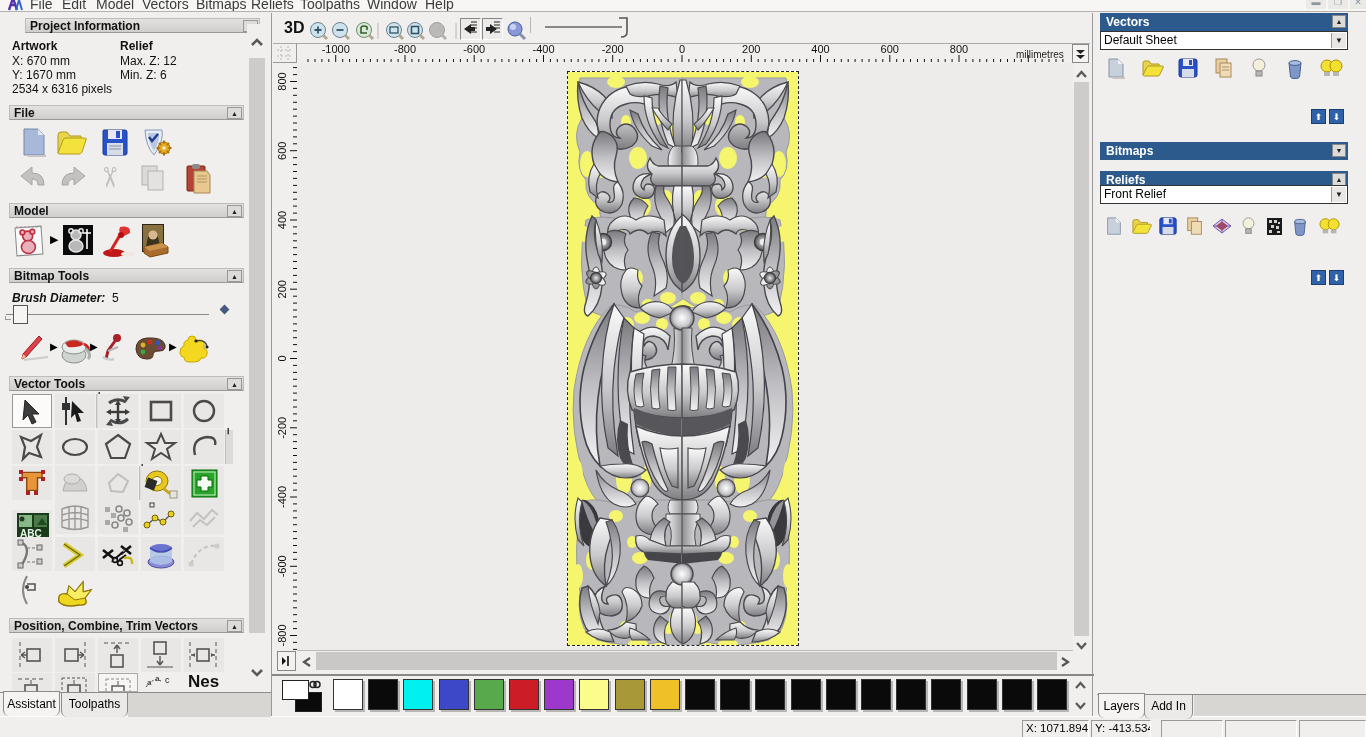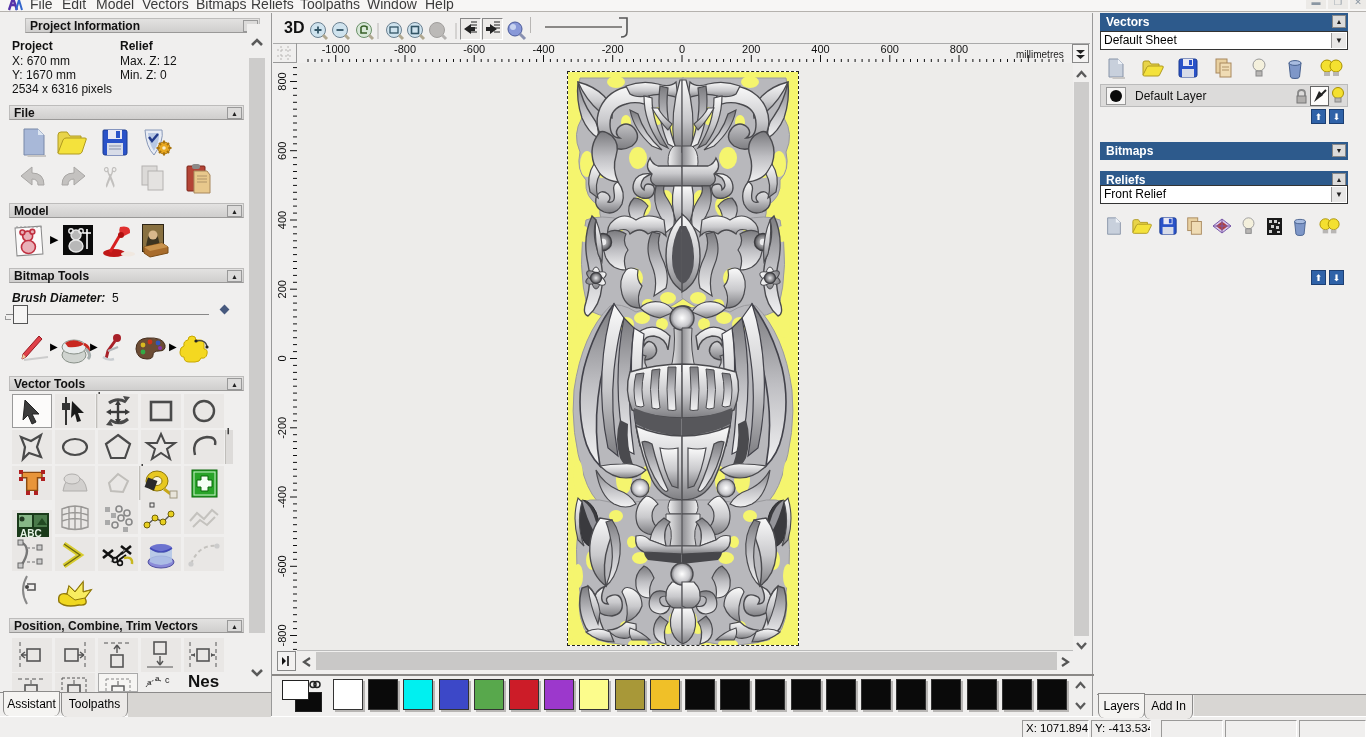--- a/index.html
+++ b/index.html
@@ -62,26 +62,26 @@
     <span class="mi" style="left:367px">Window</span>
     <span class="mi" style="left:425px">Help</span>
   </div>
   <div class="winbtn" style="left:1306px">▬</div>
   <div class="winbtn" style="left:1328px">❐</div>
   <div class="winbtn" style="left:1350px; width:16px;">✕</div>
 
   <div class="abs" id="leftpanel">
 
     <div class="sechdr" style="top:5px;margin-left:16px;">Project Information<span class="colbtn">▲</span></div>
-    <div class="ptext abs" style="left:12px; top:26px; font-weight:bold;">Project</div>
+    <div class="ptext abs" style="left:12px; top:26px; font-weight:bold;">Artwork</div>
     <div class="ptext abs" style="left:120px; top:26px; font-weight:bold;">Relief</div>
     <div class="ptext abs" style="left:12px; top:41px;">X: 670 mm</div>
     <div class="ptext abs" style="left:120px; top:41px;">Max. Z: 12</div>
     <div class="ptext abs" style="left:12px; top:55px;">Y: 1670 mm</div>
-    <div class="ptext abs" style="left:120px; top:55px;">Min. Z: 0</div>
+    <div class="ptext abs" style="left:120px; top:55px;">Min. Z: 6</div>
     <div class="ptext abs" style="left:12px; top:69px;">2534 x 6316 pixels</div>
 
     <div class="sechdr" style="top:92px;">File<span class="colbtn">▲</span></div>
     <div class="abs" id="fileicons1" style="left:0; top:114px;">
       <svg class="abs" style="left:18px;" width="30" height="32" viewBox="0 0 30 32">
         <path d="M6 2 L20 2 L26 8 L26 28 L6 28 Z" fill="#a8b8d8"></path>
         <path d="M6 2 L20 2 L26 8 L26 28 L6 28 Z" fill="none" stroke="#7888a8" stroke-width="1"></path>
         <path d="M20 2 L20 8 L26 8 Z" fill="#dde6f2"></path>
         <path d="M8 28 L28 28 L28 30 L10 30 Z" fill="#c8c6c4"></path>
       </svg>
@@ -1131,38 +1131,20 @@
           <path d="M4 6 L16 6 L14.5 20 Q14 21.5 10 21.5 Q6 21.5 5.5 20 Z" fill="#7e97c8" stroke="#46608e"></path>
           <ellipse cx="10" cy="6" rx="6" ry="2.4" fill="#a8bce0" stroke="#46608e"></ellipse>
         </svg>
       <svg class="abs" style="left:222px;" width="26" height="23" viewBox="0 0 26 23">
           <circle cx="8" cy="9" r="6" fill="#f4e030" stroke="#a89000"></circle>
           <circle cx="17" cy="9" r="6" fill="#f4e030" stroke="#a89000"></circle>
           <rect x="5" y="15" width="6" height="4" fill="#b8b6b4"></rect>
           <rect x="14" y="15" width="6" height="4" fill="#b8b6b4"></rect>
         </svg>
     </div>
-    <div class="layerrow" style="top:71px;">
-      <div class="abs" style="left:5px; top:2px; width:20px; height:18px; background:#f6f5f4; border:1px solid #999;">
-          <div style="width:12px;height:12px;border-radius:50%;background:#0a0a0a;margin:2px auto;"></div>
-        </div>
-      <div class="abs" style="left:34px; top:4px;">Default Layer</div>
-      <svg class="abs" style="left:193px; top:3px;" width="15" height="17" viewBox="0 0 15 17">
-          <path d="M4 8 L4 5 Q4 2 7.5 2 Q11 2 11 5 L11 8" fill="none" stroke="#888" stroke-width="1.8"></path>
-          <rect x="3" y="8" width="9" height="7" fill="#b0aeac" stroke="#777"></rect>
-        </svg>
-      <div class="abs" style="left:209px; top:1px; width:19px; height:20px; background:#fdfcfb; border:1px solid #666;"><svg width="17" height="18" viewBox="0 0 17 18">
-            <path d="M3 15 L8 4 L12 8 Z" fill="#222"></path>
-            <path d="M9 9 L15 3" stroke="#222" stroke-width="2"></path>
-          </svg></div>
-      <div class="abs" style="left:229px; top:1px; width:18px; height:20px;"><svg width="16" height="19" viewBox="0 0 16 19">
-            <circle cx="8" cy="7" r="5.5" fill="#f4e030" stroke="#a89000"></circle>
-            <rect x="5" y="12" width="6" height="4" fill="#b8b6b4" stroke="#888"></rect>
-          </svg></div>
-    </div>
     <div class="updown" style="left:214px; top:96px;">⬆</div>
     <div class="updown" style="left:232px; top:96px;">⬇</div>
 
     <div class="bluehdr" style="top:129px;">Bitmaps<span class="colbtn">▼</span></div>
 
     <div class="bluehdr" style="top:158px;">Reliefs<span class="colbtn">▲</span></div>
     <div class="combo" style="top:172px;">Front Relief<span class="da">▼</span></div>
     <div class="abs" id="ricons" style="left:0; top:203px; width:255px; height:22px;">
       <svg class="abs" style="left:7px;" width="20" height="21" viewBox="0 0 22 23">
           <path d="M4 2 L13 2 L18 7 L18 20 L4 20 Z" fill="#c8d0dc" stroke="#8894a8"></path>

